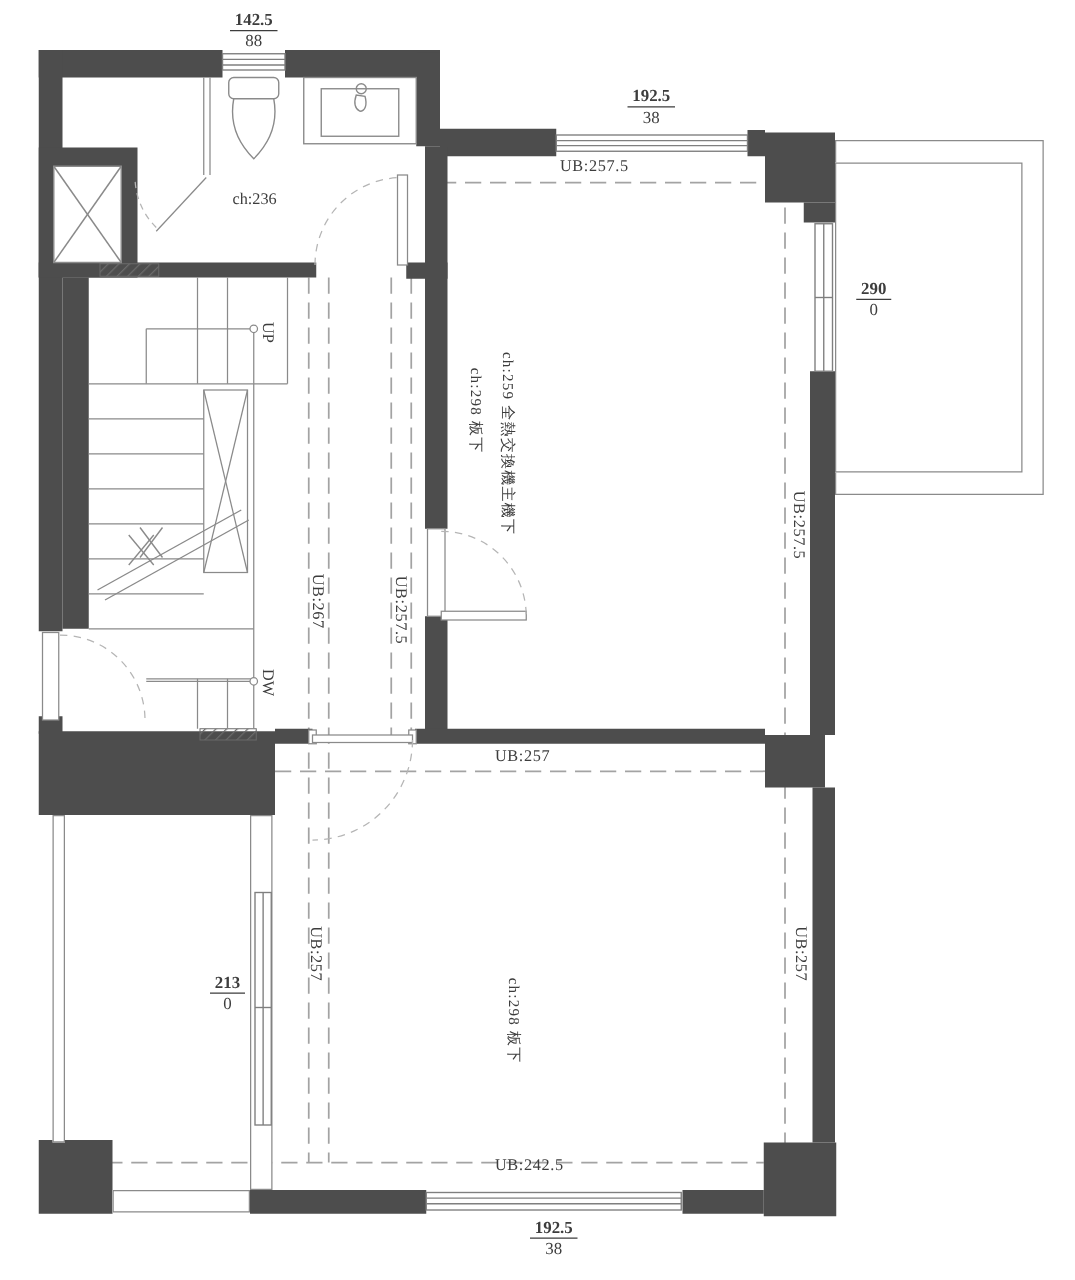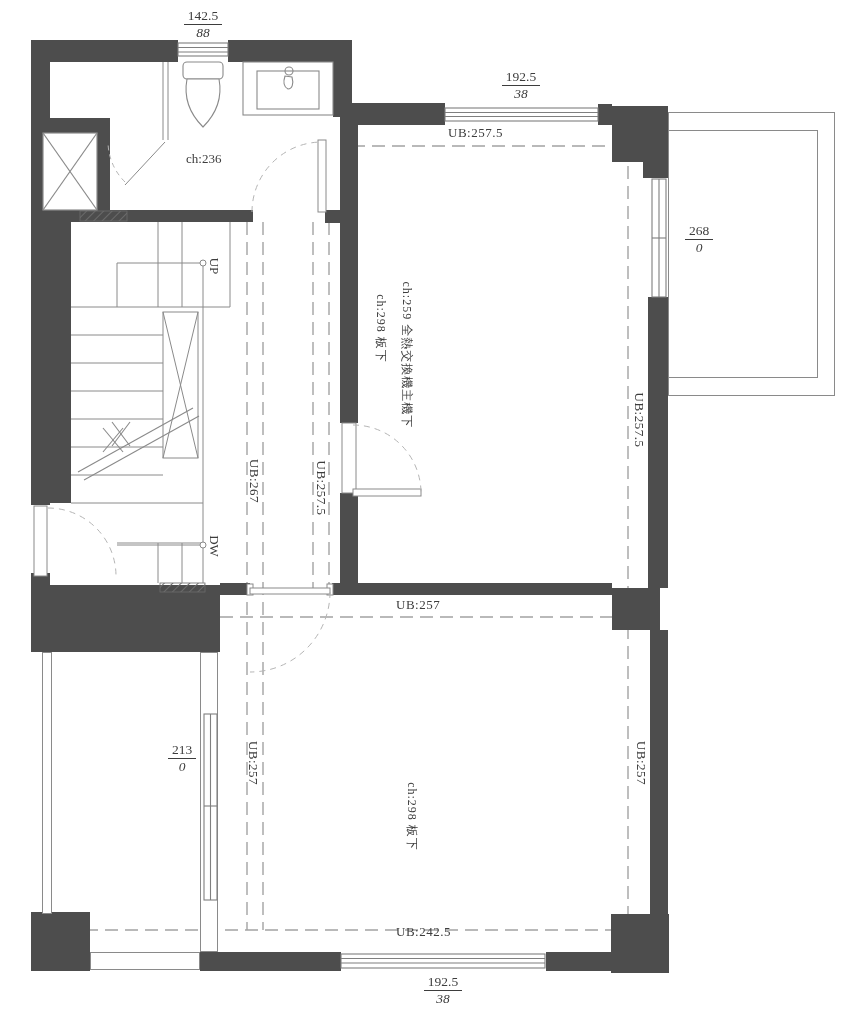--- a/index.html
+++ b/index.html
@@ -7,22 +7,22 @@
         font-family:"Liberation Serif", serif;color:#333;}
   .wall{position:absolute;background:#4d4d4d;z-index:2;}
   .white-box{position:absolute;background:#ffffff;z-index:3;}
   .thin{position:absolute;background:#fff;border:1px solid #8a8a8a;box-sizing:border-box;z-index:3;}
   svg.layer{position:absolute;left:0;top:0;z-index:4;}
   svg.under{z-index:1;}
   .lbl{position:absolute;z-index:5;white-space:nowrap;color:#3d3d3d;}
   .ub{font-size:13px;letter-spacing:0.5px;}
   .rot{transform:rotate(90deg);text-align:center;}
   .dim{display:flex;flex-direction:column;align-items:center;font-size:13.5px;line-height:1.05;}
-  .dim .num{padding:0 4px 1px 4px;border-bottom:1.2px solid #3d3d3d;}
-  .dim .den{padding-top:1px;font-style:italic;}
+  .dim .num{padding:0 4px 1px 4px;border-bottom:1.2px solid #3d3d3d;font-weight:bold;}
+  .dim .den{padding-top:1px;}
   .room-lbl{font-size:13px;}
   .cjk{font-size:12px;letter-spacing:1px;}
   .stair-lbl{font-size:13px;}
 </style>
 </head>
 <body>
 
 <div id="plan">
 
   <svg class="layer under" width="860" height="1024">
@@ -198,24 +198,24 @@
 
   <div class="lbl dim" style="left:176px;top:9px;width:54px;">
     <span class="num">142.5</span>
     <span class="den">88</span>
   </div>
   <div class="lbl dim" style="left:494px;top:70px;width:54px;">
     <span class="num">192.5</span>
     <span class="den">38</span>
   </div>
   <div class="lbl dim" style="left:680px;top:224px;width:38px;">
-    <span class="num">268</span>
+    <span class="num">290</span>
     <span class="den">0</span>
   </div>
-  <div class="lbl dim" style="left:163px;top:743px;width:38px;justify-content:space-between;">
+  <div class="lbl dim" style="left:163px;top:779px;width:38px;justify-content:space-between;">
     <span class="num">213</span>
     <span class="den">0</span>
   </div>
   <div class="lbl dim" style="left:416px;top:975px;width:54px;">
     <span class="num">192.5</span>
     <span class="den">38</span>
   </div>
 
   <div class="lbl ub" style="left:448px;top:125px;">UB:257.5</div>
   <div class="lbl ub" style="left:396px;top:597px;">UB:257</div>

